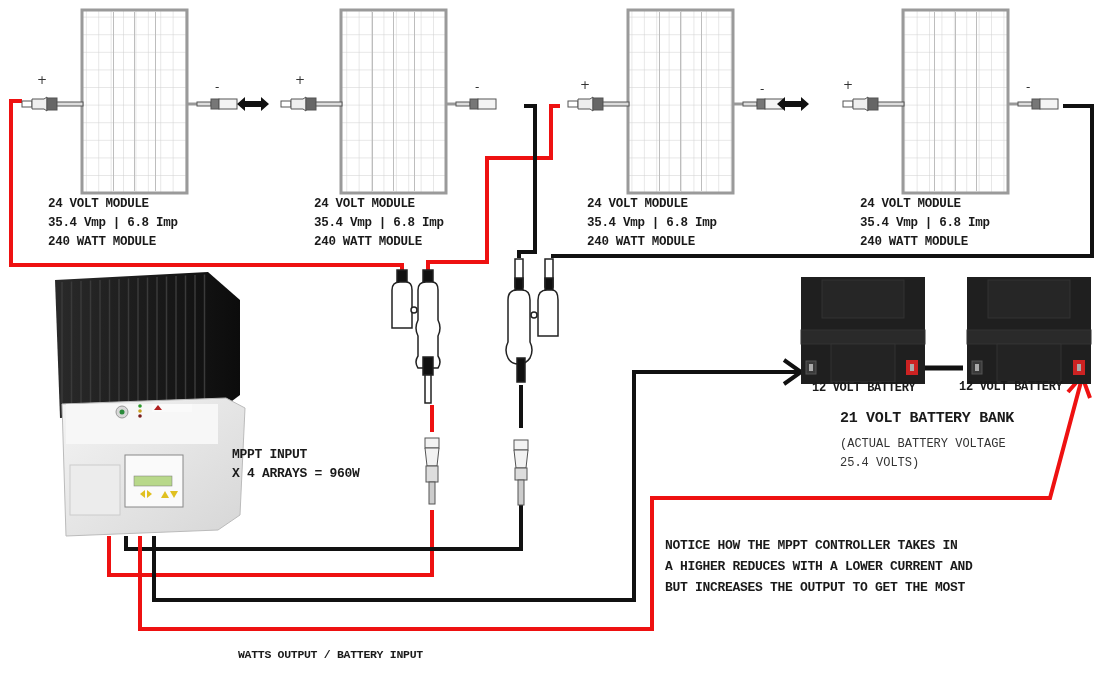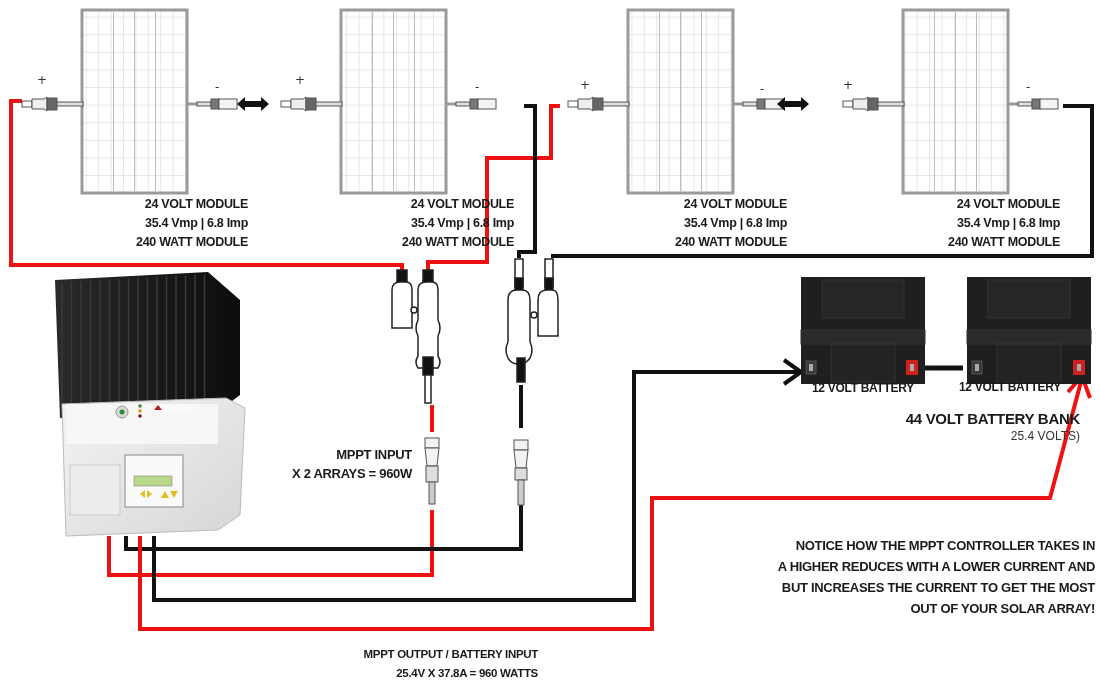--- a/index.html
+++ b/index.html
@@ -1,18 +1,18 @@
 <!DOCTYPE html>
 <html><head>
 <meta charset="utf-8">
 <style>
   html, body { margin:0; padding:0; background:#ffffff; }
   body { width:1100px; height:692px; position:relative; overflow:hidden; font-family:"Liberation Sans", "DejaVu Sans", sans-serif; }
   svg#diagram { position:absolute; left:0; top:0; }
-  .lbl { position:absolute; text-align:right; color:#1a1a1a; font-weight:bold; font-family:Liberation Sans, sans-serif; }
+  .lbl { position:absolute; text-align:left; color:#1a1a1a; font-weight:bold; font-family:Liberation Mono, monospace; }
   .mod-label { font-size:12.5px; line-height:19px; width:200px; letter-spacing:-0.3px; }
   .mod-label div { white-space:nowrap; }
   .batt-label { font-size:12px; white-space:nowrap; letter-spacing:-0.3px; }
   .bank-title { font-size:15px; white-space:nowrap; letter-spacing:-0.3px; }
   .bank-sub { font-size:12px; font-weight:normal; color:#333; line-height:19px; white-space:nowrap; }
   .mppt-in { font-size:13px; line-height:19px; white-space:nowrap; letter-spacing:-0.3px; }
   .notice { font-size:13px; line-height:21px; white-space:nowrap; letter-spacing:-0.3px; }
   .mppt-out { font-size:11.5px; line-height:19px; white-space:nowrap; letter-spacing:-0.3px; }
   .sign { position:absolute; font-size:12px; color:#333; font-family:"DejaVu Sans", sans-serif; }
 </style>
@@ -262,32 +262,31 @@
 <span class="sign" style="left:475px; top:80px;">-</span>
 <span class="sign" style="left:580px; top:78px;">+</span>
 <span class="sign" style="left:760px; top:82px;">-</span>
 <span class="sign" style="left:843px; top:78px;">+</span>
 <span class="sign" style="left:1026px; top:80px;">-</span>
 
 <div class="lbl batt-label" style="left:812px; top:381px;">12 VOLT BATTERY</div>
 <div class="lbl batt-label" style="left:959px; top:380px;">12 VOLT BATTERY</div>
 
 <div class="lbl" style="left:840px; top:410px; width:240px;">
-  <div class="bank-title">44 VOLT BATTERY BANK</div>
+  <div class="bank-title">21 VOLT BATTERY BANK</div>
+  <div class="bank-sub" style="margin-top:8px;">(ACTUAL BATTERY VOLTAGE</div>
   <div class="bank-sub">25.4 VOLTS)</div>
 </div>
 
 <div class="lbl mppt-in" style="left:232px; top:445px; width:180px;">
   <div>MPPT INPUT</div>
-  <div>X 2 ARRAYS = 960W</div>
+  <div>X 4 ARRAYS = 960W</div>
 </div>
 
 <div class="lbl notice" style="left:665px; top:535px; width:430px;">
   <div>NOTICE HOW THE MPPT CONTROLLER TAKES IN</div>
   <div>A HIGHER REDUCES WITH A LOWER CURRENT AND</div>
-  <div>BUT INCREASES THE CURRENT TO GET THE MOST</div>
-  <div>OUT OF YOUR SOLAR ARRAY!</div>
+  <div>BUT INCREASES THE OUTPUT TO GET THE MOST</div>
 </div>
 
 <div class="lbl mppt-out" style="left:238px; top:645px; width:300px;">
-  <div>MPPT OUTPUT / BATTERY INPUT</div>
-  <div>25.4V X 37.8A = 960 WATTS</div>
+  <div>WATTS OUTPUT / BATTERY INPUT</div>
 </div>
 
 </body></html>

